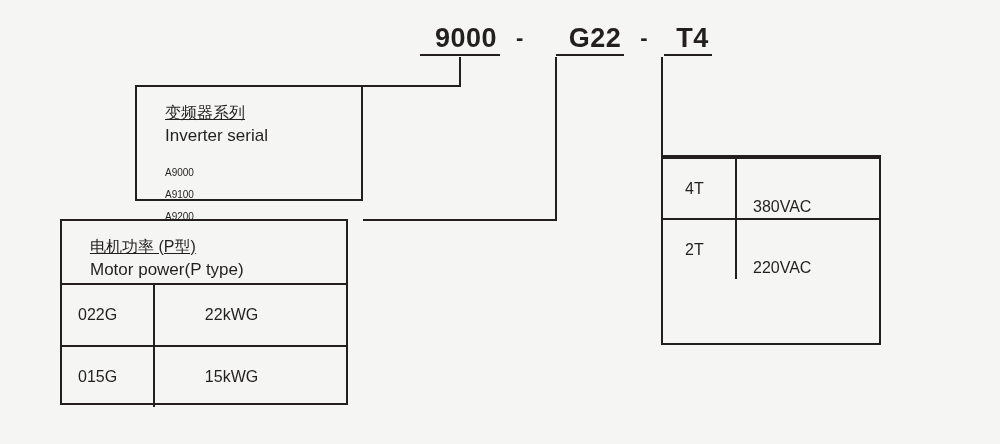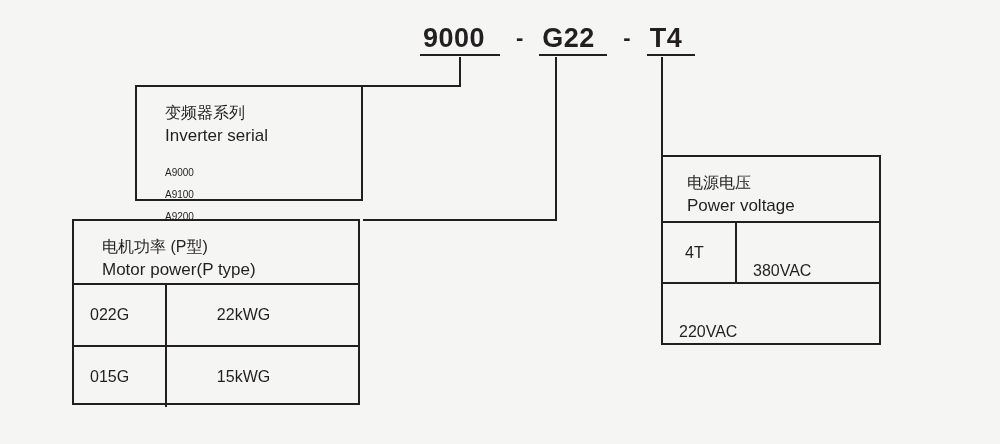--- a/index.html
+++ b/index.html
@@ -26,33 +26,33 @@
     top: 22px;
     left: 420px;
     display: flex;
     align-items: flex-start;
   }
   .code-seg {
     font-size: 27px;
     line-height: 32px;
     font-weight: 600;
     letter-spacing: 0.5px;
-    text-align: left;
+    text-align: right;
     padding: 0 3px;
     border-bottom: 2px solid #231f20;
   }
   .code-dash {
     font-size: 22px;
     line-height: 32px;
     font-weight: 600;
     padding: 0 16px;
     color: #231f20;
   }
   .seg-9000 { width: 74px; }
-  .seg-g22  { width: 62px; }
+  .seg-g22  { width: 62px; margin-left: 17px; }
   .seg-t4   { width: 42px; }
 
   
   .vline {
     position: absolute;
     width: 2px;
     background: #231f20;
   }
   .hline {
     position: absolute;
@@ -68,20 +68,21 @@
     box-sizing: border-box;
   }
   .box-head {
     box-sizing: border-box;
     padding: 14px 0 12px 28px;
   }
   .head-cn {
     font-size: 16px;
     line-height: 23px;
     white-space: nowrap;
+    text-decoration: underline;
   }
   .head-en {
     font-size: 17px;
     line-height: 24px;
     white-space: nowrap;
   }
   .serial-list {
     padding: 2px 0 0 28px;
   }
   .serial-item {
@@ -102,21 +103,21 @@
   .tcell-key {
     justify-content: flex-start;
     padding-left: 16px;
     border-right: 2px solid #231f20;
   }
   .tcell-val {
     justify-content: center;
   }
 
   
-  #box-motor { left: 72px; top: 219px; width: 288px; height: 186px; }
+  #box-motor { left: 60px; top: 219px; width: 288px; height: 186px; }
   #box-motor .box-head { height: 62px; }
   #box-motor .trow { height: 62px; }
   #box-motor .tcell-key { width: 93px; }
   #box-motor .tcell-val { width: 153px; }
 
   
   #box-serial { left: 135px; top: 85px; width: 228px; height: 116px; }
 
   
   #box-voltage { left: 661px; top: 155px; width: 220px; height: 190px; }
@@ -167,26 +168,23 @@
       <div class="tcell tcell-key">022G</div>
       <div class="tcell tcell-val">22kWG</div>
     </div>
     <div class="trow">
       <div class="tcell tcell-key">015G</div>
       <div class="tcell tcell-val">15kWG</div>
     </div>
   </div>
 
   <div class="box" id="box-voltage">
-    <div class="box-head">
-      <div class="head-cn">电源电压</div>
-      <div class="head-en">Power voltage</div>
-    </div>
     <div class="trow">
       <div class="tcell tcell-key">4T</div>
       <div class="tcell tcell-val">380VAC</div>
     </div>
     <div class="trow">
+      <div class="tcell tcell-key">2T</div>
       <div class="tcell tcell-val">220VAC</div>
     </div>
   </div>
 
 </div>
 
 </body></html>

